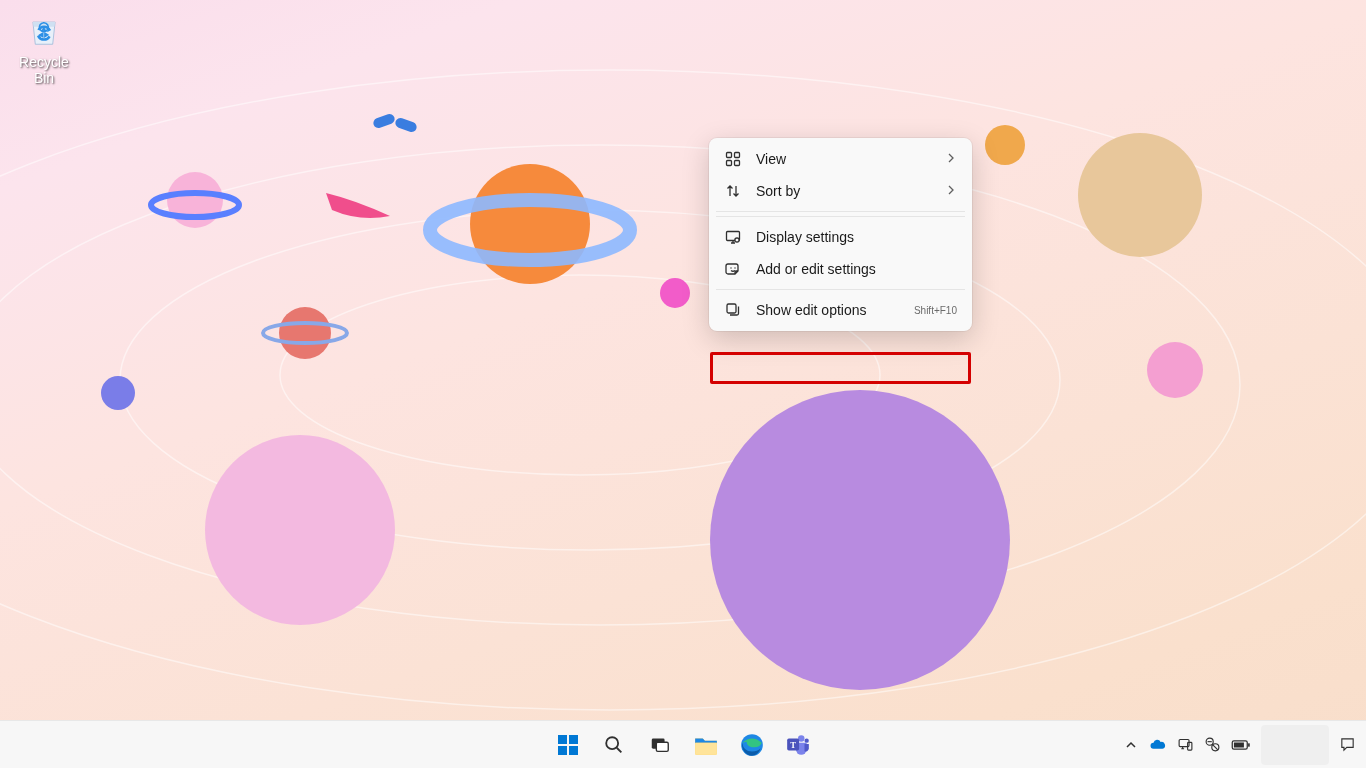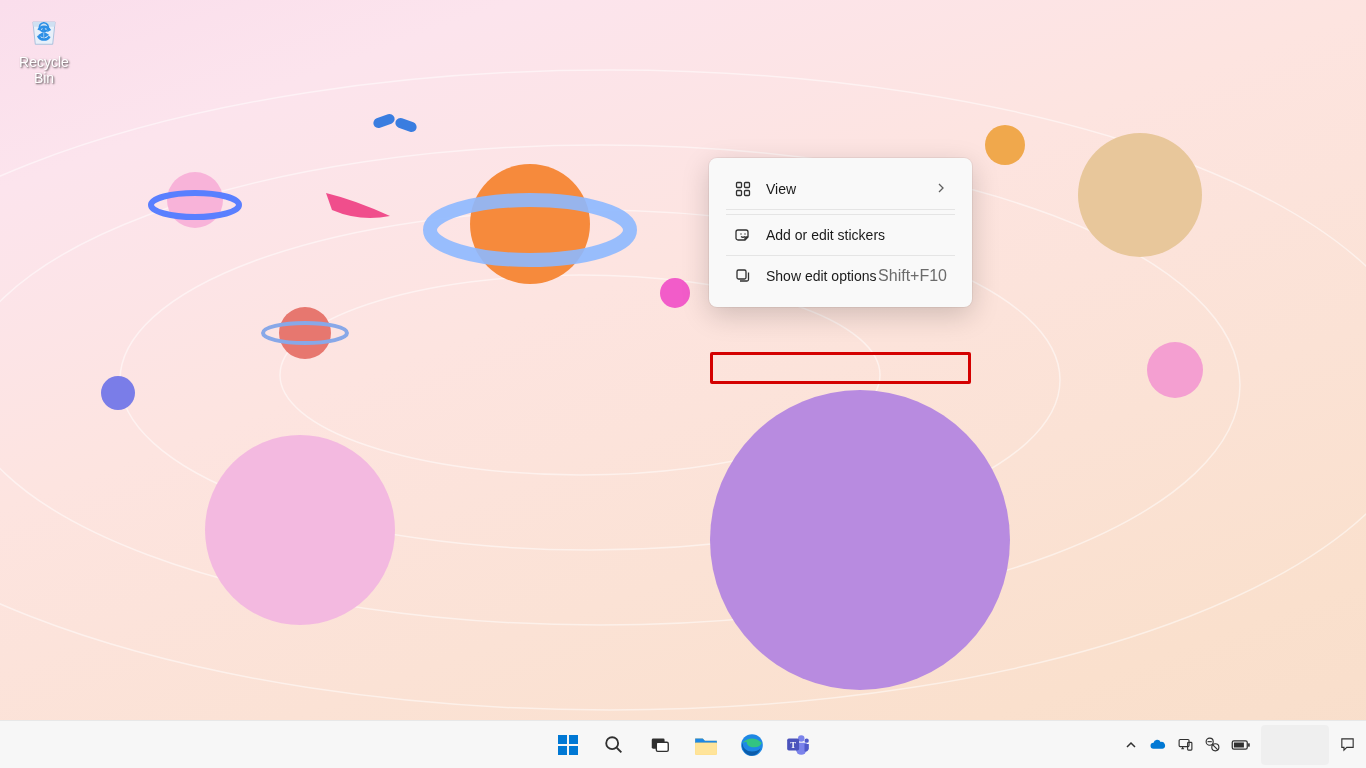--- a/index.html
+++ b/index.html
@@ -36,41 +36,40 @@
     }
 
     .context-menu {
       position: absolute;
       top: 138px;
       left: 709px;
       width: 263px;
       background: #f9f9f9;
       border-radius: 8px;
       box-shadow: 0 8px 28px rgba(0,0,0,0.18), 0 0 0 1px rgba(0,0,0,0.05);
-      padding: 15px;
+      padding: 5px;
       font-size: 14px;
       color: #1a1a1a;
-      margin-top: 20px;
     }
     .menu-item {
       display: flex;
       align-items: center;
       height: 32px;
       padding: 0 10px;
       border-radius: 4px;
       cursor: pointer;
       position: relative;
     }
     .menu-icon {
       width: 18px; height: 18px; margin-right: 14px; display:flex; align-items:center; justify-content:center; color:#303030; flex-shrink:0;
     }
     .menu-label { flex: 1; }
     .chevron { color:#606060; }
     .menu-sep { height:1px; background: rgba(0,0,0,0.08); margin: 4px 2px; }
-    .shortcut { color:#6b6b6b; font-size:16px; }
+    .shortcut { color:#6b6b6b; font-size:10px; }
     .highlight-box {
       position:absolute;
       border: 3px solid #d40000;
       border-radius: 2px;
       pointer-events: none;
       left: 710px;
       top: 352px;
       width: 261px;
       height: 32px;
     }
@@ -155,32 +154,56 @@
             <rect x="9.5" y="9.5" width="5" height="5" rx="1"></rect>
           </svg>
       </span>
       <span class="menu-label">View</span>
       <span class="chevron">
         <svg width="12" height="12" viewBox="0 0 12 12" fill="none" stroke="currentColor" stroke-width="1.3">
             <path d="M4 2 L8 6 L4 10"></path>
           </svg>
       </span>
     </div>
+    <div class="menu-item">
+      <span class="menu-icon">
+        <svg width="16" height="16" viewBox="0 0 16 16" fill="none" stroke="currentColor" stroke-width="1.3">
+            <path d="M5 3 v10 M2.5 5.5 L5 3 L7.5 5.5 M11 13 v-10 M8.5 10.5 L11 13 L13.5 10.5"></path>
+          </svg>
+      </span>
+      <span class="menu-label">Sort by</span>
+      <span class="chevron">
+        <svg width="12" height="12" viewBox="0 0 12 12" fill="none" stroke="currentColor" stroke-width="1.3">
+            <path d="M4 2 L8 6 L4 10"></path>
+          </svg>
+      </span>
+    </div>
     <div class="menu-sep"></div>
     <div class="menu-sep"></div>
+    <div class="menu-item">
+      <span class="menu-icon">
+        <svg width="16" height="16" viewBox="0 0 16 16" fill="none" stroke="currentColor" stroke-width="1.3">
+            <rect x="1.5" y="2.5" width="13" height="9" rx="1"></rect>
+            <path d="M6 14 h4 M8 11.5 v2.5"></path>
+            <circle cx="12" cy="11" r="2.2" fill="#f9f9f9" stroke-width="1.2"></circle>
+            <path d="M12 9.8 v-0.7 M12 12.2 v0.7 M10.8 11 h-0.7 M13.2 11 h0.7" stroke-width="1"></path>
+          </svg>
+      </span>
+      <span class="menu-label">Display settings</span>
+    </div>
     <div class="menu-item">
       <span class="menu-icon">
         <svg width="16" height="16" viewBox="0 0 16 16" fill="none" stroke="currentColor" stroke-width="1.3">
             <path d="M3 3 h8 a2 2 0 0 1 2 2 v5 l-3 3 h-7 a2 2 0 0 1 -2 -2 v-6 a2 2 0 0 1 2 -2 z M10 13 v-2 a1 1 0 0 1 1 -1 h2"></path>
             <circle cx="6" cy="7" r="0.7" fill="currentColor" stroke="none"></circle>
             <circle cx="10" cy="7" r="0.7" fill="currentColor" stroke="none"></circle>
             <path d="M6 9.5 q2 1.5 4 0"></path>
           </svg>
       </span>
-      <span class="menu-label">Add or edit stickers</span>
+      <span class="menu-label">Add or edit settings</span>
     </div>
     <div class="menu-sep"></div>
     <div class="menu-item">
       <span class="menu-icon">
         <svg width="16" height="16" viewBox="0 0 16 16" fill="none" stroke="currentColor" stroke-width="1.3">
             <rect x="2" y="2" width="9" height="9" rx="1.5"></rect>
             <path d="M5 13 h7 a1.5 1.5 0 0 0 1.5 -1.5 v-7"></path>
           </svg>
       </span>
       <span class="menu-label">Show edit options</span>

